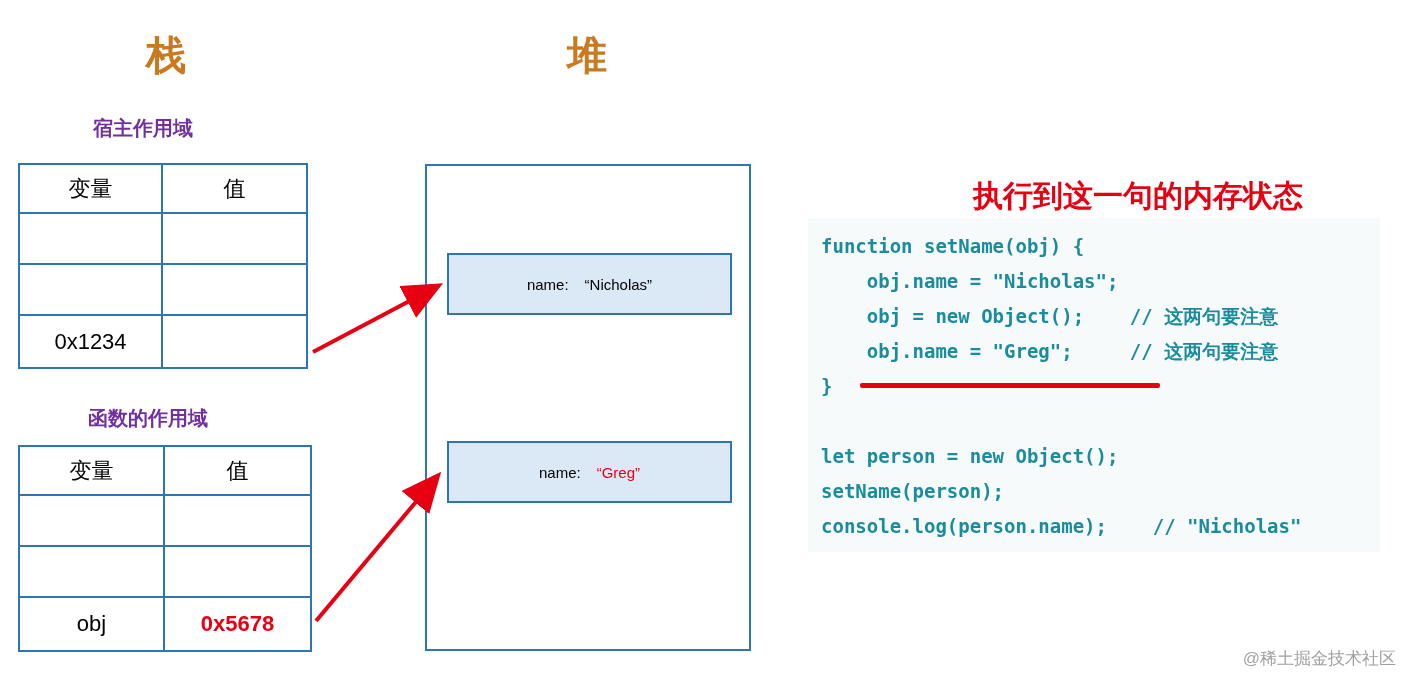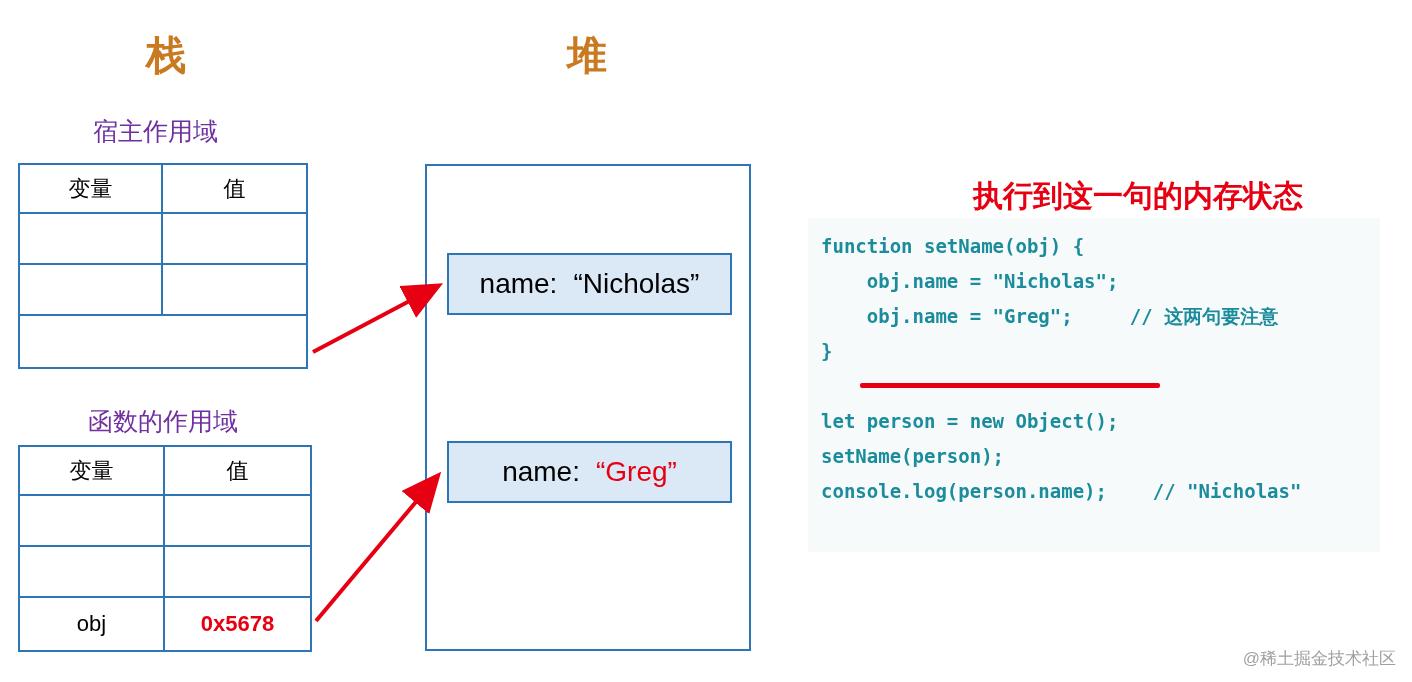--- a/index.html
+++ b/index.html
@@ -17,21 +17,21 @@
     font-family:"Liberation Sans", sans-serif; color:#000;
   }
 
   .big-header {
     position:absolute; font-size:40px; font-weight:bold; color:var(--header-orange);
   }
   .stack-pos { left:146px; top:28px; }
   .heap-pos  { left:567px; top:28px; }
 
   .scope-label {
-    position:absolute; font-size:25px; font-weight:normal; color:var(--label-purple);
+    position:absolute; font-size:20px; font-weight:bold; color:var(--label-purple);
   }
   .host-label-pos { left:93px; top:115px; }
   .func-label-pos { left:88px; top:405px; }
 
   .scope-table {
     position:absolute; display:grid; grid-template-columns:1fr 1fr;
     border:2px solid var(--table-border-blue); background:#fff;
   }
   .host-table-pos { left:18px; top:163px; width:290px; grid-template-rows:49px 51px 51px 51px; }
   .func-table-pos { left:18px; top:445px; width:294px; grid-template-rows:49px 51px 51px 52px; }
@@ -47,21 +47,21 @@
   .red-bold { color:var(--accent-red); font-weight:bold;border-radius:15px; }
 
   .heap-rect {
     position:absolute; left:425px; top:164px; width:326px; height:487px;
     border:2px solid var(--table-border-blue); background:#fff;
   }
   .heap-box {
     position:absolute; width:285px; height:62px;
     background:var(--heap-box-fill); border:2px solid var(--table-border-blue);
     display:flex; align-items:center; justify-content:center; gap:16px;
-    font-size:28px;
+    font-size:15px;
   }
   .nicholas-pos { left:447px; top:253px; }
   .greg-pos     { left:447px; top:441px; }
   .red-text { color:var(--accent-red); }
 
   .memory-title {
     position:absolute; left:868px; top:176px; width:540px; text-align:center;
     font-size:30px; font-weight:bold; color:var(--accent-red);
   }
 
@@ -96,20 +96,21 @@
 
 <div class="scope-label host-label-pos">宿主作用域</div>
 
 <div class="scope-table host-table-pos">
   <div class="cell">变量</div>
   <div class="cell">值</div>
   <div class="cell"></div>
   <div class="cell"></div>
   <div class="cell"></div>
   <div class="cell"></div>
+  <div class="cell">0x1234</div>
 </div>
 
 <div class="scope-label func-label-pos">函数的作用域</div>
 
 <div class="scope-table func-table-pos">
   <div class="cell">变量</div>
   <div class="cell">值</div>
   <div class="cell"></div>
   <div class="cell"></div>
   <div class="cell"></div>
@@ -138,20 +139,21 @@
   </defs>
   <line class="arrow-line" x1="313" y1="352" x2="436" y2="287" marker-end="url(#ah)"></line>
   <line class="arrow-line" x1="316" y1="621" x2="436" y2="478" marker-end="url(#ah)"></line>
 </svg>
 
 <div class="memory-title">执行到这一句的内存状态</div>
 
 <div class="code-block">
   <div class="code-line">function setName(obj) {</div>
   <div class="code-line">    obj.name = "Nicholas";</div>
+  <div class="code-line">    obj = new Object();    // 这两句要注意</div>
   <div class="code-line">    obj.name = "Greg";     // 这两句要注意</div>
   <div class="code-line">}</div>
   <div class="code-line"></div>
   <div class="code-line">let person = new Object();</div>
   <div class="code-line">setName(person);</div>
   <div class="code-line">console.log(person.name);    // "Nicholas"</div>
 </div>
 
 <div class="code-underline"></div>
 

